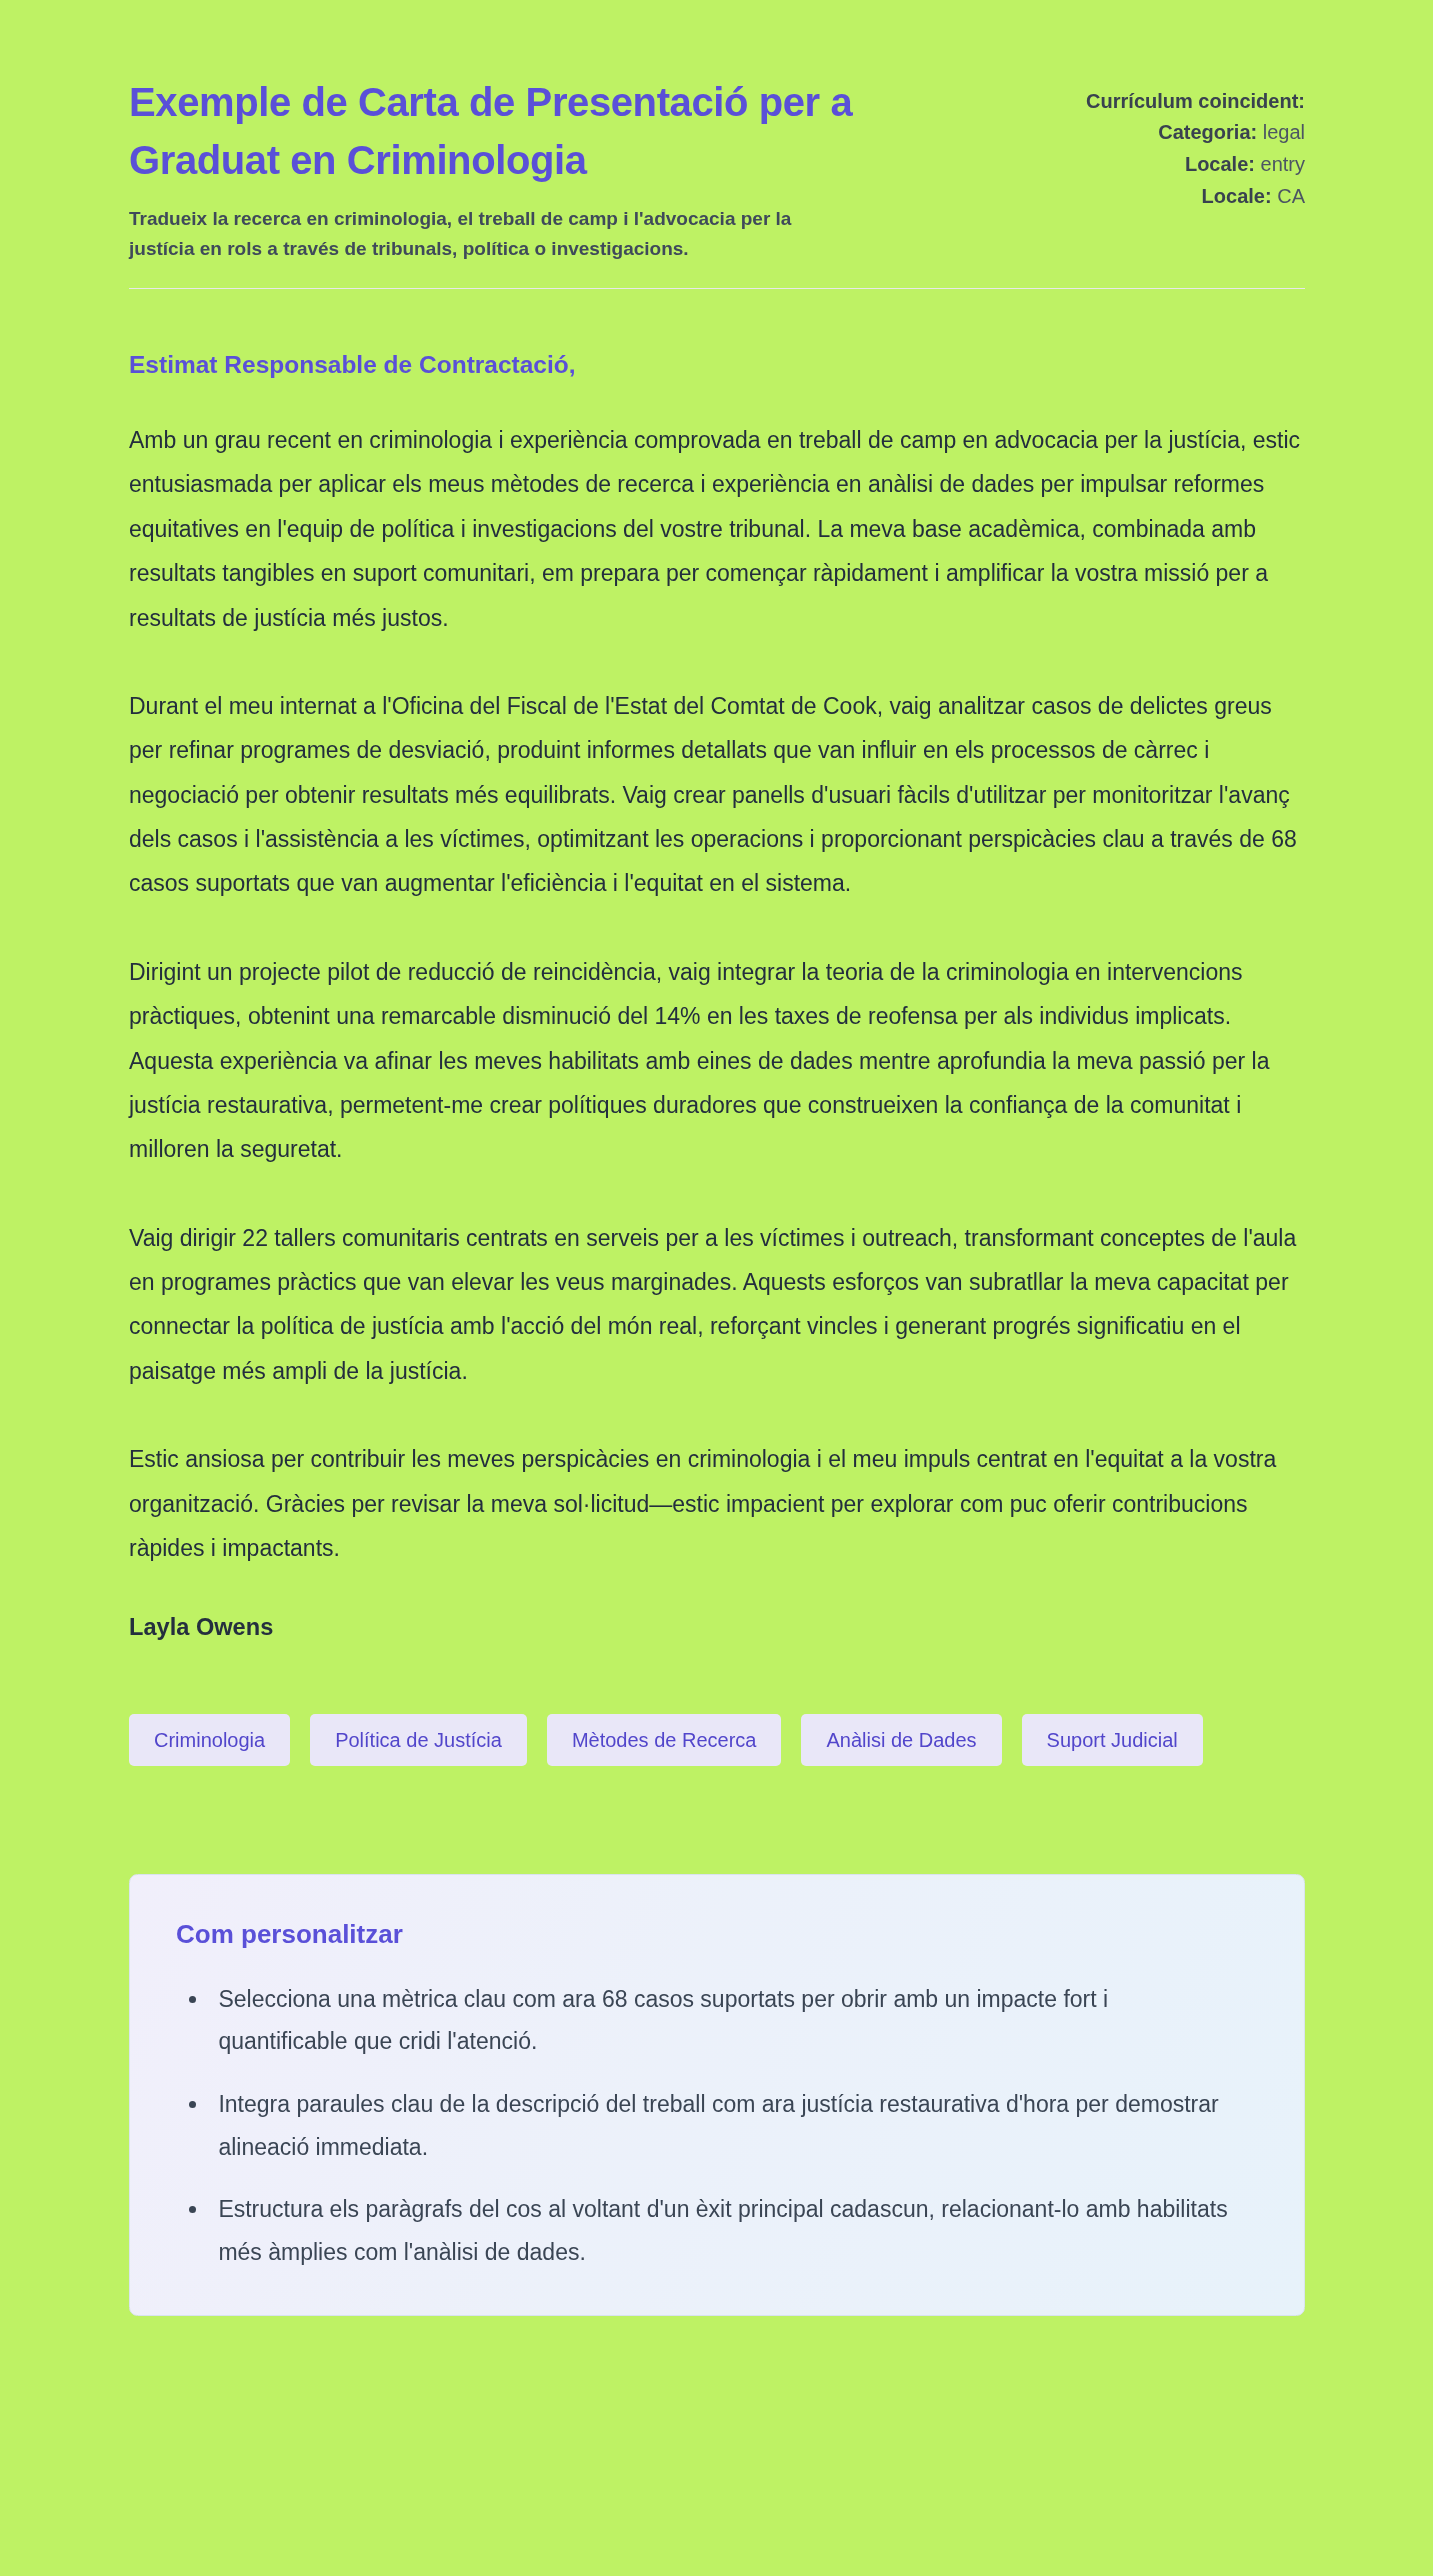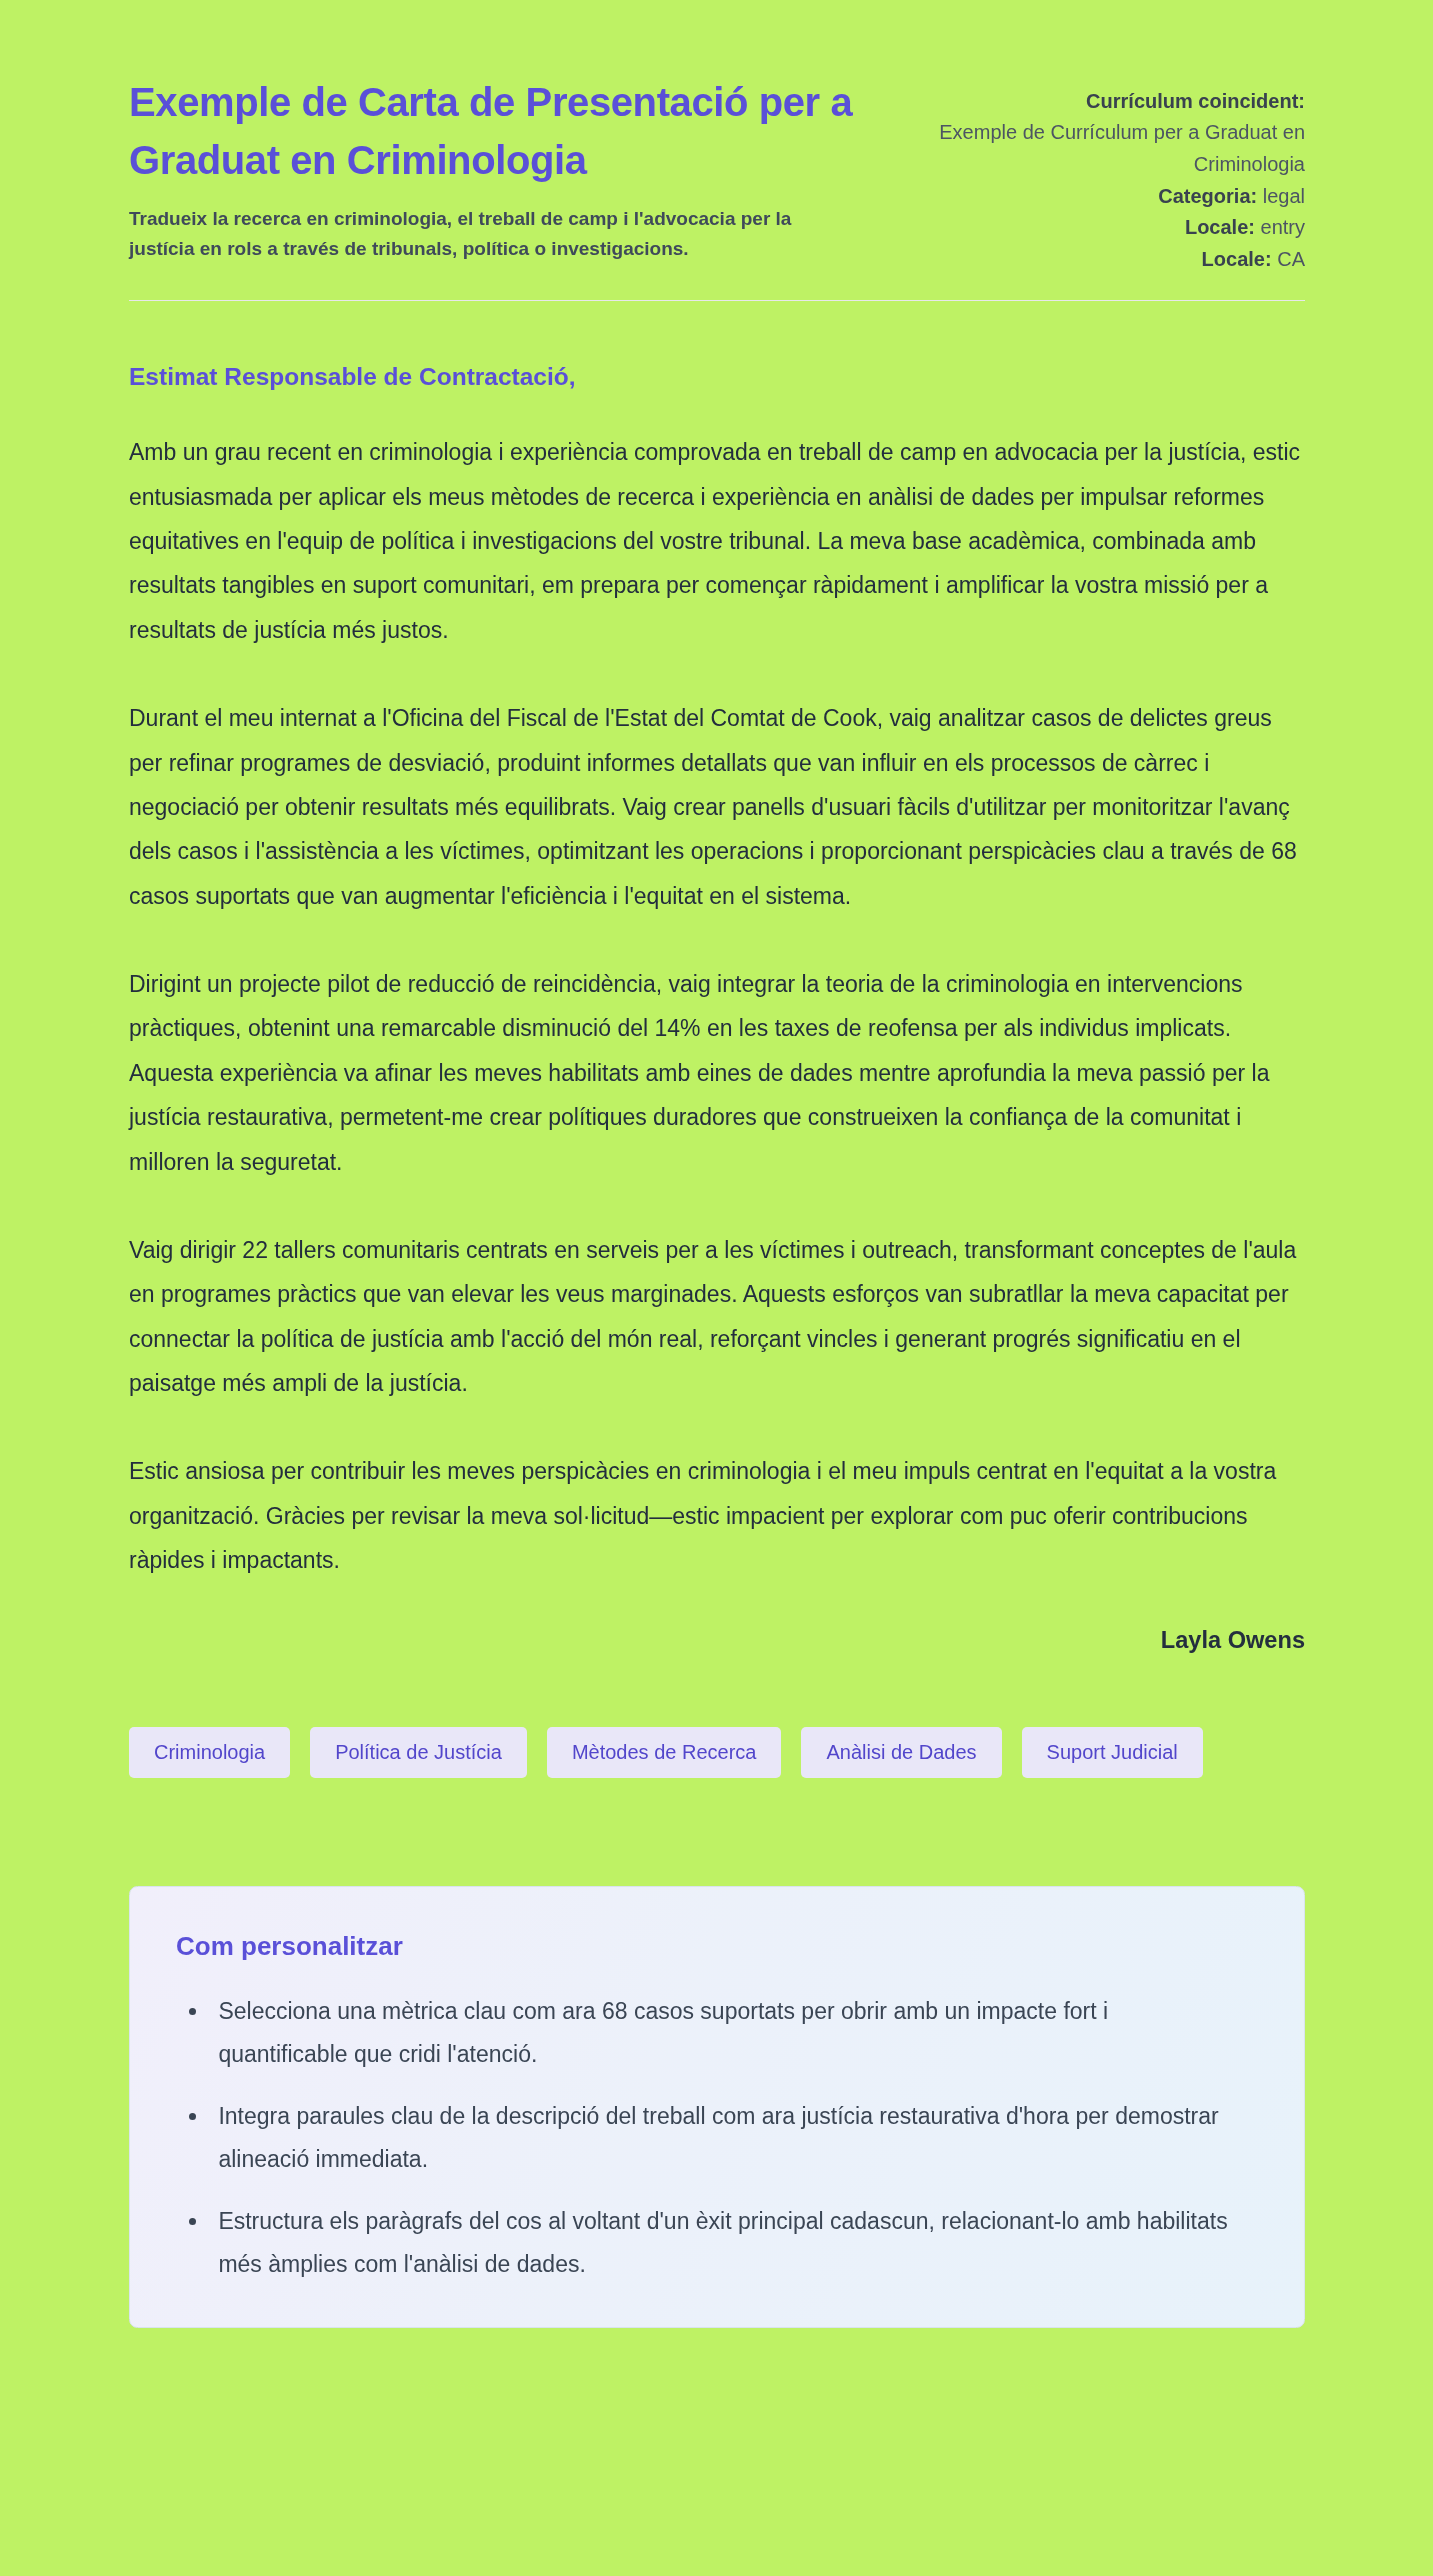--- a/index.html
+++ b/index.html
@@ -68,21 +68,21 @@
   .letter-body { margin-top: 39px; }
   .letter-body p {
     font-size: 23px;
     line-height: 1.93;
     color: #232e3d;
     margin-bottom: 44px;
     max-width: 1176px;
   }
 
   
-  .signature { margin-top: 28px; text-align: right; }
+  .signature { margin-top: 28px; }
   .signature-name {
     font-size: 23.6px;
     font-weight: 700;
     color: #242f3e;
   }
   .signature-role {
     margin-top: 22px;
     font-size: 23.6px;
     color: #47505f;
   }
@@ -139,21 +139,20 @@
 <div class="page">
   <div class="content">
 
     <div class="header">
       <div class="header-left">
         <h1 class="page-title">Exemple de Carta de Presentació per a Graduat en Criminologia</h1>
         <div class="page-subtitle">Tradueix la recerca en criminologia, el treball de camp i l'advocacia per la justícia en rols a través de tribunals, política o investigacions.</div>
       </div>
       <div class="meta">
         <span class="meta-line"><strong>Currículum coincident:</strong></span>
-        <span class="meta-line">Exemple de Currículum per a Graduat en Criminologia</span>
         <span class="meta-line"><strong>Categoria:</strong> <span>legal</span></span>
         <span class="meta-line"><strong>Locale:</strong> <span>entry</span></span>
         <span class="meta-line"><strong>Locale:</strong> <span>CA</span></span>
       </div>
     </div>
 
     <hr class="divider">
 
     <div class="greeting">Estimat Responsable de Contractació,</div>
 

